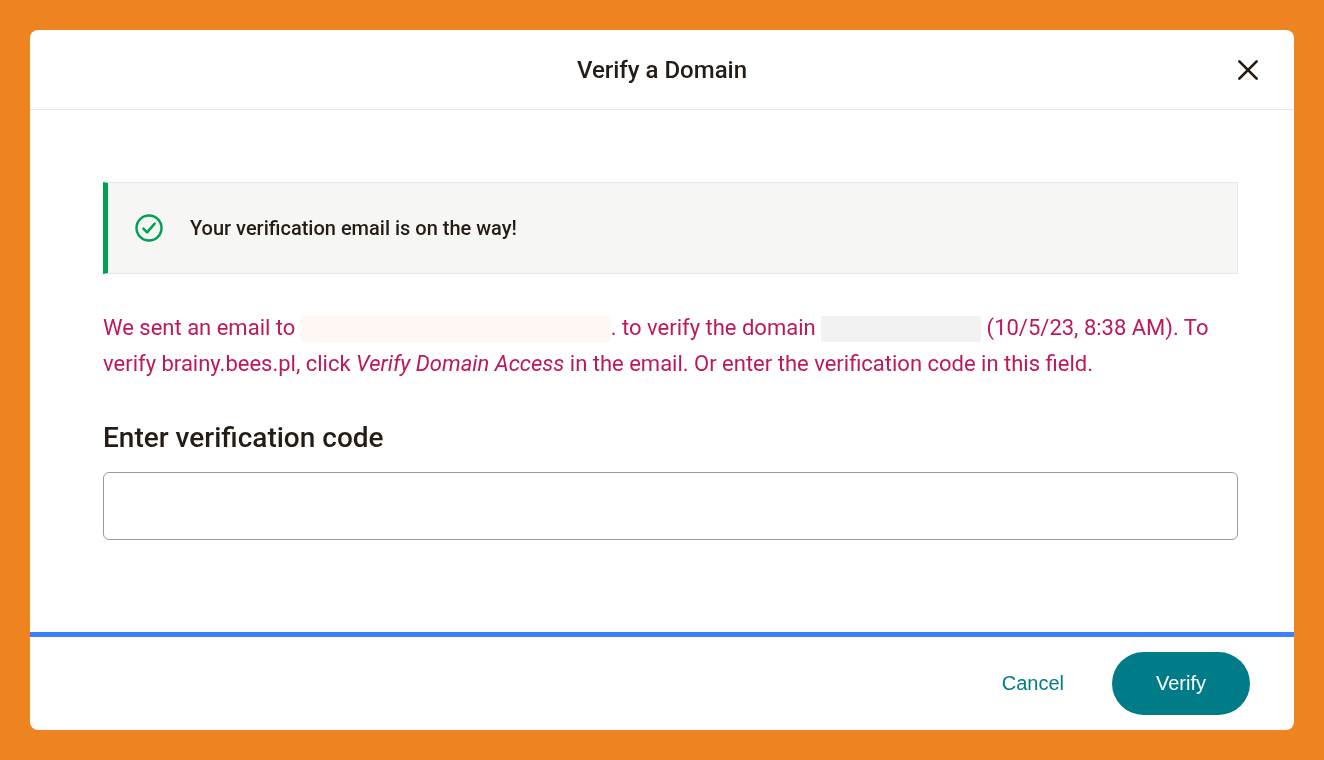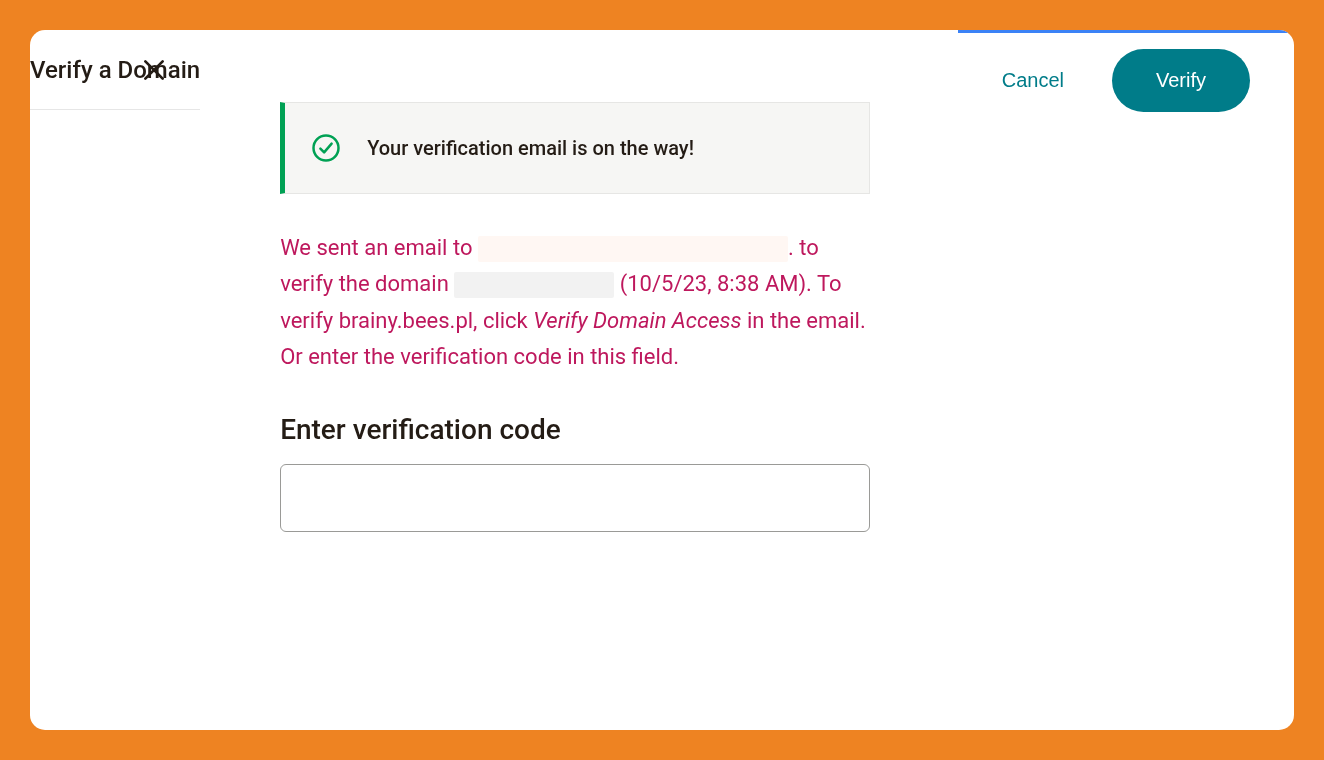--- a/index.html
+++ b/index.html
@@ -6,27 +6,26 @@
     body {
       font-family: -apple-system, BlinkMacSystemFont, "Segoe UI", Roboto, Helvetica, Arial, sans-serif;
       background: #ee8322;
       width: 1324px;
       height: 760px;
       padding: 30px;
       color: #241c15;
     }
     .modal {
       background: #ffffff;
-      border-radius: 15px;
+      border-radius: 8px;
       width: 100%;
       height: 100%;
       display: flex;
-      flex-direction: row;
+      flex-direction: column;
       overflow: hidden;
-      gap: 32px;
     }
     .modal-header {
       position: relative;
       height: 80px;
       border-bottom: 1px solid #e6e6e6;
       display: flex;
       align-items: center;
       justify-content: center;
     }
     .modal-title {
@@ -46,20 +45,21 @@
       justify-content: center;
       cursor: pointer;
       background: none;
       border: none;
     }
     .close-btn svg { width: 26px; height: 26px; }
     .modal-body {
       flex: 1;
       padding: 72px 56px 40px 48px;
       overflow: auto;
+      margin-left: 25px;
     }
     .alert {
       background: #f6f6f4;
       border: 1px solid #e6e6e4;
       border-left: 5px solid #00a154;
       padding: 30px 26px;
       display: flex;
       align-items: center;
       gap: 26px;
       margin-bottom: 36px;
@@ -109,21 +109,21 @@
       width: 100%;
       height: 68px;
       border: 1px solid #9a9a97;
       border-radius: 6px;
       font-size: 20px;
       padding: 0 18px;
       outline: none;
     }
     .modal-footer {
       height: 98px;
-      border-top: 3px solid #3b82f6;
+      border-top: 5px solid #3b82f6;
       display: flex;
       align-items: center;
       justify-content: flex-end;
       padding: 0 44px;
       gap: 48px;
     }
     .btn-cancel {
       background: none;
       border: none;
       color: #007c89;

